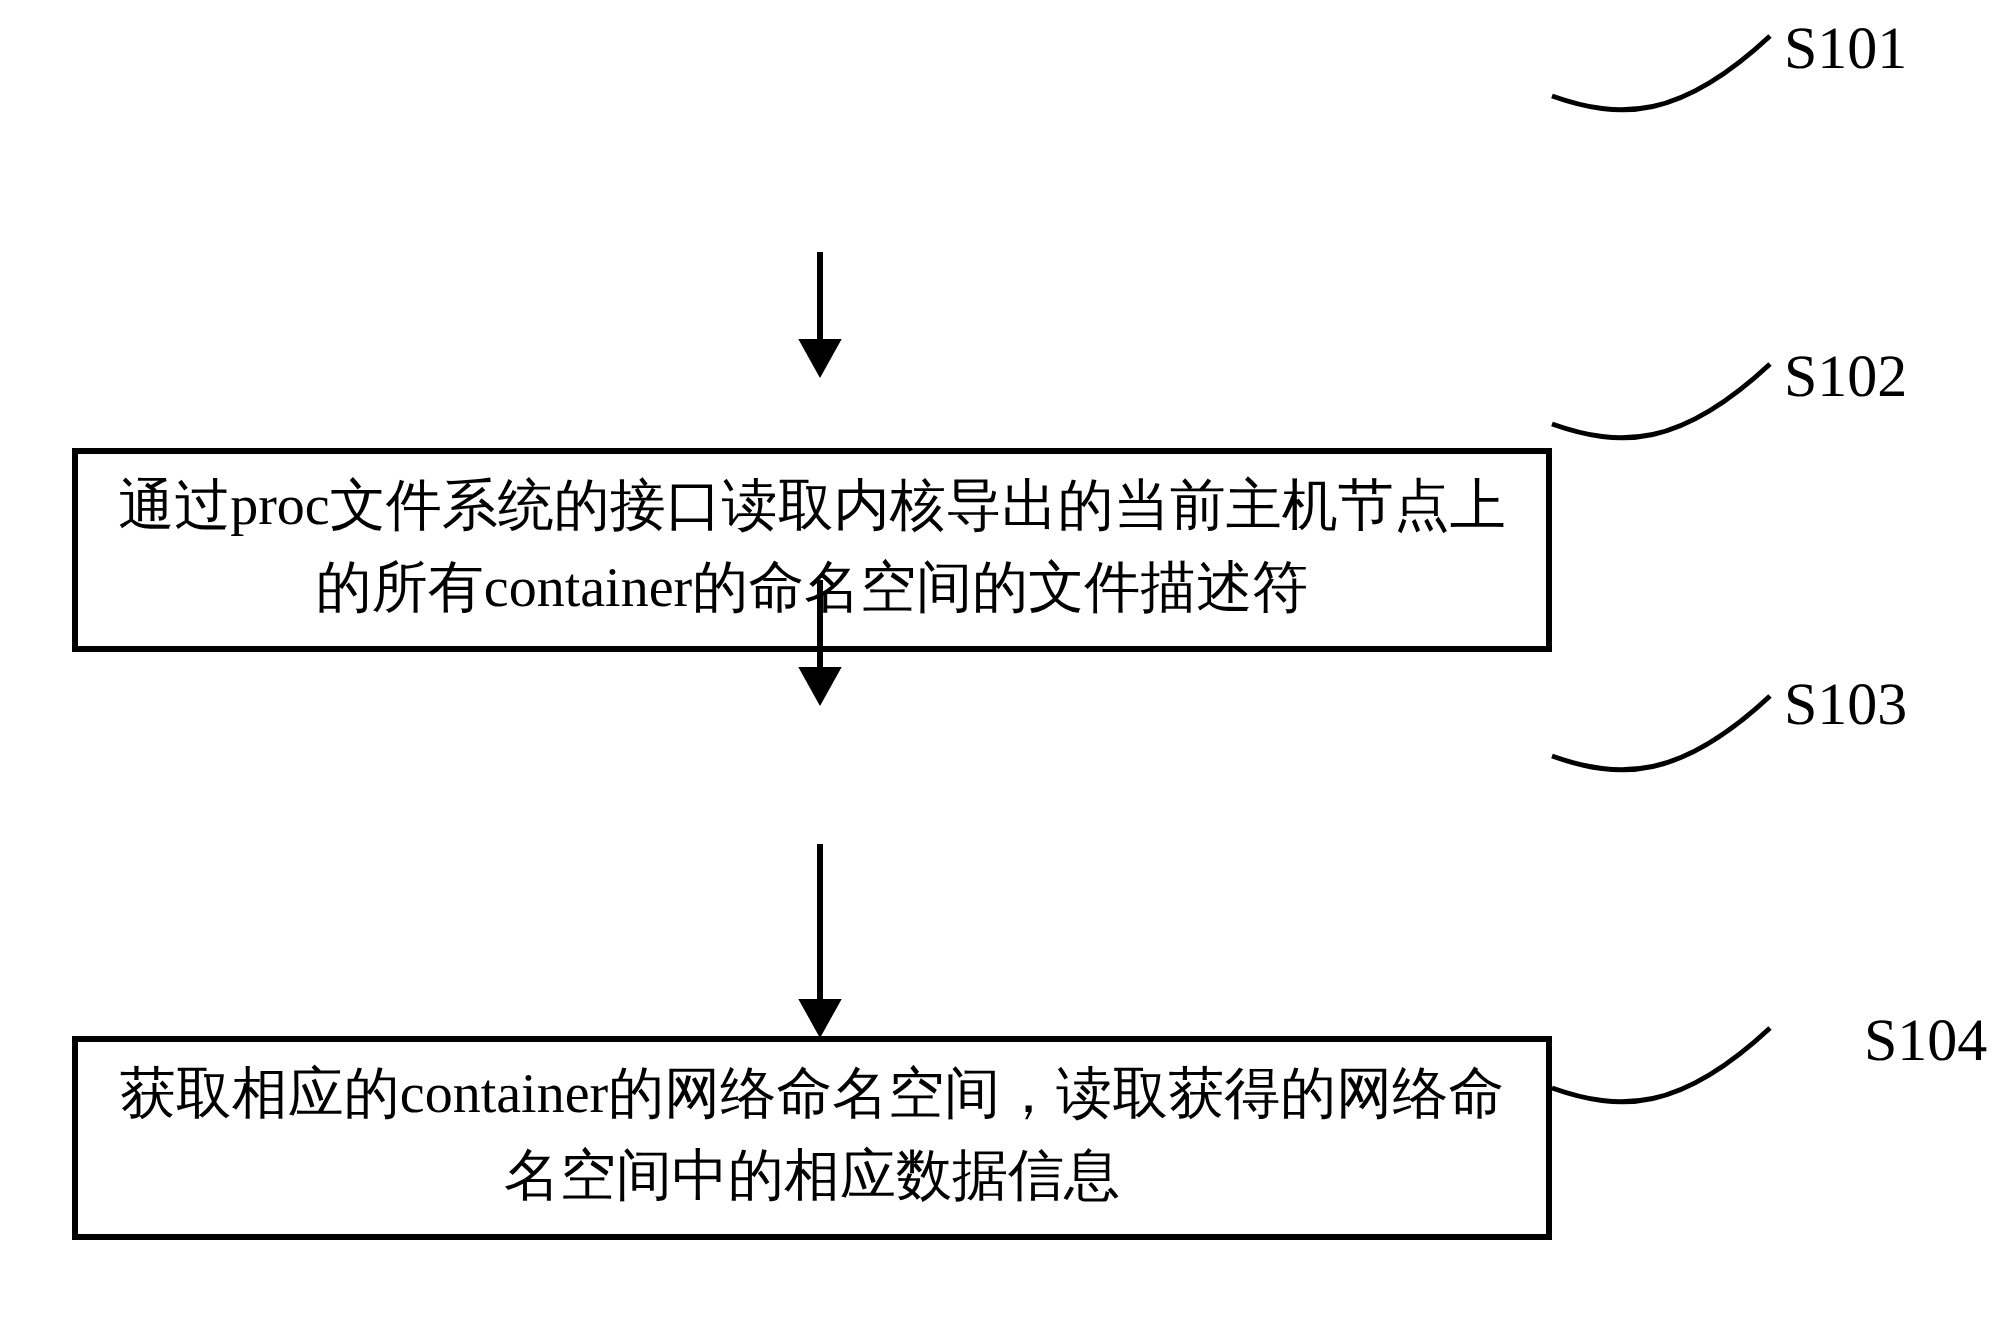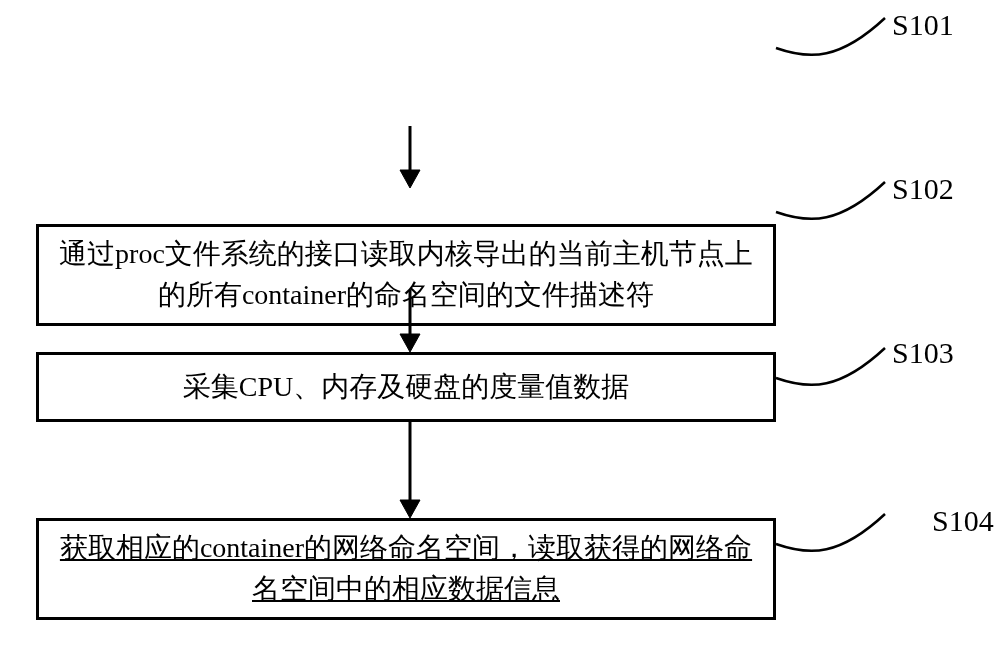--- a/index.html
+++ b/index.html
@@ -79,34 +79,31 @@
   <svg class="leader" style="left:770px; top:164px; width:140px; height:80px;">
     <path d="M6,48 C 40,60 70,60 115,18"></path>
   </svg>
   <div class="label" style="left:892px; top:172px;">S102</div>
 
   <svg class="connector" style="left:380px; top:290px; width:60px; height:66px;">
     <line x1="30" y1="0" x2="30" y2="48" stroke-width="3"></line>
     <polygon class="arrowhead" points="30,62 20,44 40,44"></polygon>
   </svg>
 
-  <div class="box" style="left:36px; top:352px; width:740px; height:70px;">
-    <span>采集CPU、内存及硬盘的度量值数据</span>
-  </div>
   <svg class="leader" style="left:770px; top:330px; width:140px; height:80px;">
     <path d="M6,48 C 40,60 70,60 115,18"></path>
   </svg>
   <div class="label" style="left:892px; top:336px;">S103</div>
 
   <svg class="connector" style="left:380px; top:422px; width:60px; height:100px;">
     <line x1="30" y1="0" x2="30" y2="82" stroke-width="3"></line>
     <polygon class="arrowhead" points="30,96 20,78 40,78"></polygon>
   </svg>
 
-  <div class="box" style="left:36px; top:518px; width:740px; height:102px;text-decoration:underline;">
+  <div class="box" style="left:36px; top:518px; width:740px; height:102px;">
     <span>获取相应的container的网络命名空间，读取获得的网络命名空间中的相应数据信息</span>
   </div>
   <svg class="leader" style="left:770px; top:496px; width:140px; height:80px;">
     <path d="M6,48 C 40,60 70,60 115,18"></path>
   </svg>
   <div class="label" style="left:932px; top:504px;">S104</div>
 
 </div>
 
 </body></html>

